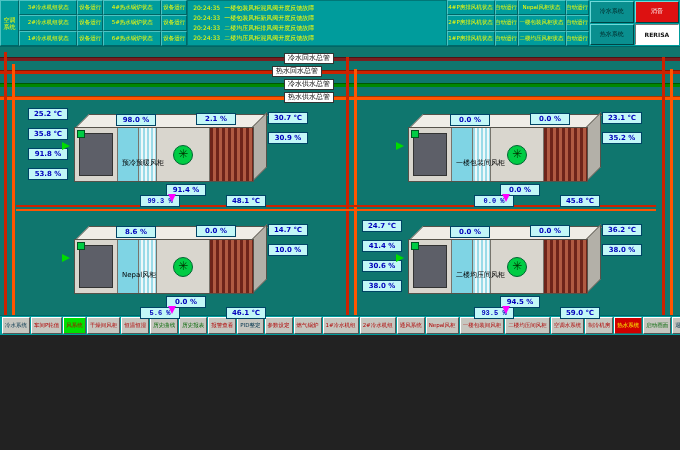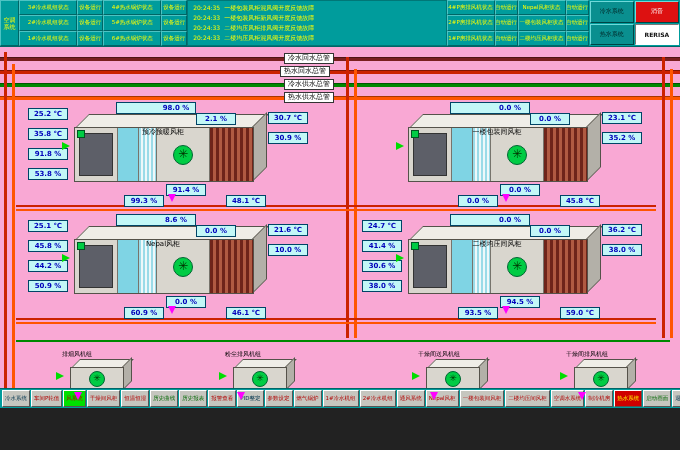--- a/index.html
+++ b/index.html
@@ -1,16 +1,16 @@
 <!DOCTYPE html>
 <html><head>
 <meta charset="utf-8">
 <style>
   html,body{margin:0;padding:0;background:#222;}
-  .screen{position:relative;width:680px;height:408px;background:#f9a8d4;overflow:hidden;
+  .screen{position:relative;width:680px;height:335px;background:#0f766e;overflow:hidden;
           font-family:"DejaVu Sans",sans-serif;}
   
   .header{position:absolute;top:0;left:0;width:680px;height:46px;display:flex;background:#009c9c;border-bottom:1px solid #006666;}
   .strip{width:16px;border:1px solid;border-color:#4dc3c3 #006666 #006666 #4dc3c3;color:#ffff00;
          font-size:6px;line-height:1.2;display:flex;align-items:center;justify-content:center;
          word-break:break-all;text-align:center;padding:1px;}
   .sgrid{display:grid;grid-auto-rows:1fr;}
   .sgrid.lg{width:168px;grid-template-columns:58px 26px 58px 26px;}
   .sgrid.rg{width:142px;grid-template-columns:48px 23px 48px 23px;}
   .scell{border:1px solid;border-color:#4dc3c3 #006666 #006666 #4dc3c3;color:#ffff00;font-size:5.5px;
@@ -32,43 +32,43 @@
               line-height:9px;padding:0 3px;white-space:nowrap;z-index:6;}
   
   .vbox{width:38px;height:10px;background:#c2f7f7;border:1px solid #004466;color:#0000bb;font-size:7px;
         font-weight:bold;display:flex;align-items:center;justify-content:center;white-space:nowrap;z-index:5;}
   .vcol{position:absolute;display:flex;flex-direction:column;gap:8px;}
   
   .ahu{position:absolute;width:280px;height:108px;}
   .lft{left:0;top:10px;}
   .rgt{left:240px;top:14px;}
   .tbox{position:absolute;}
-  .ta{left:88px;top:4px;padding-left:40px;}
+  .ta{left:88px;top:16px;}
   .tb{left:168px;top:15px;}
   .fanv{position:absolute;left:138px;top:86px;}
-  .ba{left:96px;top:97px;position:absolute;}
+  .ba{left:112px;top:97px;position:absolute;font-family:Liberation Mono, monospace;}
   .bb{left:190px;top:97px;position:absolute;margin-left:8px;}
   .unit3d{position:absolute;left:46px;top:16px;width:178px;height:66px;}
   .ftopf{position:absolute;left:0;top:0;width:100%;height:13px;background:#efede7;border:1px solid #55524a;
          transform:skewX(-45deg);transform-origin:0 100%;}
   .frightf{position:absolute;left:100%;top:13px;width:13px;height:53px;background:#b3b0a8;border:1px solid #55524a;
            transform:skewY(-45deg);transform-origin:0 0;}
   .ffrontf{position:absolute;left:0;top:13px;width:100%;height:53px;background:#d9d6ce;border:1px solid #55524a;display:flex;}
   .sect{height:100%;border-right:1px solid #77746c;position:relative;box-sizing:border-box;}
   .s-door{width:24%;}
   .door-in{position:absolute;left:4px;right:4px;top:5px;bottom:5px;background:#5d5f68;border:1px solid #333;}
   .motor{position:absolute;left:2px;top:2px;width:6px;height:6px;background:#00cc44;border:1px solid #005522;}
   .s-coil{width:12%;background:#7fd4e4;}
   .s-filter{width:10%;background:repeating-linear-gradient(90deg,#9adbe8 0 2px,#eef8fa 2px 4px);}
   .s-fan{width:30%;display:flex;align-items:center;justify-content:center;}
   .s-heat{width:24%;background:repeating-linear-gradient(90deg,#6e241a 0 3px,#b05a42 3px 6px);border-right:none;}
   .fanic{width:18px;height:18px;border-radius:50%;background:#00cc44;border:1px solid #006633;color:#003300;
          font-size:12px;line-height:17px;text-align:center;font-weight:bold;}
   .fanic.sm{width:14px;height:14px;font-size:9px;line-height:13px;}
-  .uname{position:absolute;left:0;top:13px;width:100%;text-align:center;font-size:7px;color:#000;z-index:4;pointer-events:none;}
+  .uname{position:absolute;left:0;top:44px;width:100%;text-align:left;font-size:7px;color:#000;z-index:4;pointer-events:none;padding-left:48px;}
   
   .arr{position:absolute;width:0;height:0;z-index:6;}
   .ar{border:4px solid transparent;border-left:8px solid #00dd00;}
   .ad{border:4px solid transparent;border-top:8px solid #ff00ff;}
   
   .fanunit{position:absolute;width:70px;height:46px;}
   .flabel{position:absolute;left:0;top:0;font-size:6px;color:#000;white-space:nowrap;}
   .fbox{position:absolute;left:8px;top:9px;width:52px;height:30px;}
   .fbtop{position:absolute;left:0;top:0;width:100%;height:8px;background:#efede7;border:1px solid #55524a;
          transform:skewX(-45deg);transform-origin:0 100%;}
@@ -129,21 +129,21 @@
       <div class="cbtn">热水系统</div>
       <div class="cbtn user">RERISA</div>
     </div>
   </div>
 
   <div class="pipe" style="top: 57px; background: rgb(122, 31, 31);"></div>
   <div class="pipe" style="top: 70px; background: rgb(204, 34, 0);"></div>
   <div class="pipe" style="top: 83px; background: rgb(0, 136, 0);"></div>
   <div class="pipe" style="top: 96px; background: rgb(255, 85, 0);"></div>
   <div class="pipe-label" style="left:284px;top:53px">冷水回水总管</div>
-  <div class="pipe-label" style="left:280px;top:66px">热水回水总管</div>
+  <div class="pipe-label" style="left:272px;top:66px">热水回水总管</div>
   <div class="pipe-label" style="left:284px;top:79px">冷水供水总管</div>
   <div class="pipe-label" style="left:284px;top:92px">热水供水总管</div>
 
   <div class="vp" style="left: 4px; top: 52px; height: 372px; background: rgb(204, 34, 0);"></div>
   <div class="vp" style="left: 12px; top: 64px; height: 360px; background: rgb(255, 85, 0);"></div>
   <div class="vp" style="left: 346px; top: 57px; height: 281px; background: rgb(204, 34, 0);"></div>
   <div class="vp" style="left: 354px; top: 69px; height: 269px; background: rgb(255, 85, 0);"></div>
   <div class="vp" style="left: 662px; top: 57px; height: 281px; background: rgb(204, 34, 0);"></div>
   <div class="vp" style="left: 670px; top: 69px; height: 269px; background: rgb(255, 85, 0);"></div>
   <div class="hp" style="left: 16px; top: 205px; width: 640px; background: rgb(204, 34, 0);"></div>
@@ -214,26 +214,20 @@
       <div class="vbox">23.1 ℃</div>
       <div class="vbox">35.2 %</div>
     </div>
     <div class="vbox ba">0.0 %</div>
     <div class="vbox bb">45.8 ℃</div>
     <div class="arr ar" style="left:34px;top:44px"></div>
     <div class="arr ad" style="left:140px;top:96px"></div>
   </div>
 
   <div class="ahu" style="left:28px;top:210px">
-    <div class="vcol lft">
-      <div class="vbox">25.1 ℃</div>
-      <div class="vbox">45.8 %</div>
-      <div class="vbox">44.2 %</div>
-      <div class="vbox">50.9 %</div>
-    </div>
     <div class="vbox tbox ta">8.6 %</div>
     <div class="vbox tbox tb">0.0 %</div>
     <div class="unit3d">
       <div class="ftopf"></div>
       <div class="frightf"></div>
       <div class="ffrontf">
         <div class="sect s-door">
             <div class="door-in"></div>
             <div class="motor"></div>
           </div>
@@ -241,24 +235,24 @@
         <div class="sect s-filter"></div>
         <div class="sect s-fan">
             <span class="fanic">✳</span>
           </div>
         <div class="sect s-heat"></div>
       </div>
       <div class="uname">Nepal风柜</div>
     </div>
     <div class="vbox fanv">0.0 %</div>
     <div class="vcol rgt">
-      <div class="vbox">21.6 ℃</div>
+      <div class="vbox">14.7 ℃</div>
       <div class="vbox">10.0 %</div>
     </div>
-    <div class="vbox ba">60.9 %</div>
+    <div class="vbox ba">5.6 %</div>
     <div class="vbox bb">46.1 ℃</div>
     <div class="arr ar" style="left:34px;top:44px"></div>
     <div class="arr ad" style="left:140px;top:96px"></div>
   </div>
 
   <div class="ahu" style="left:362px;top:210px">
     <div class="vcol lft">
       <div class="vbox">24.7 ℃</div>
       <div class="vbox">41.4 %</div>
       <div class="vbox">30.6 %</div>

